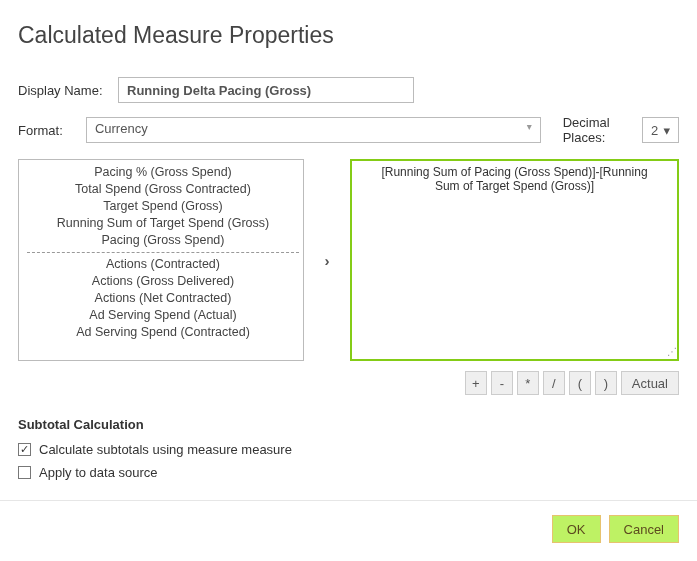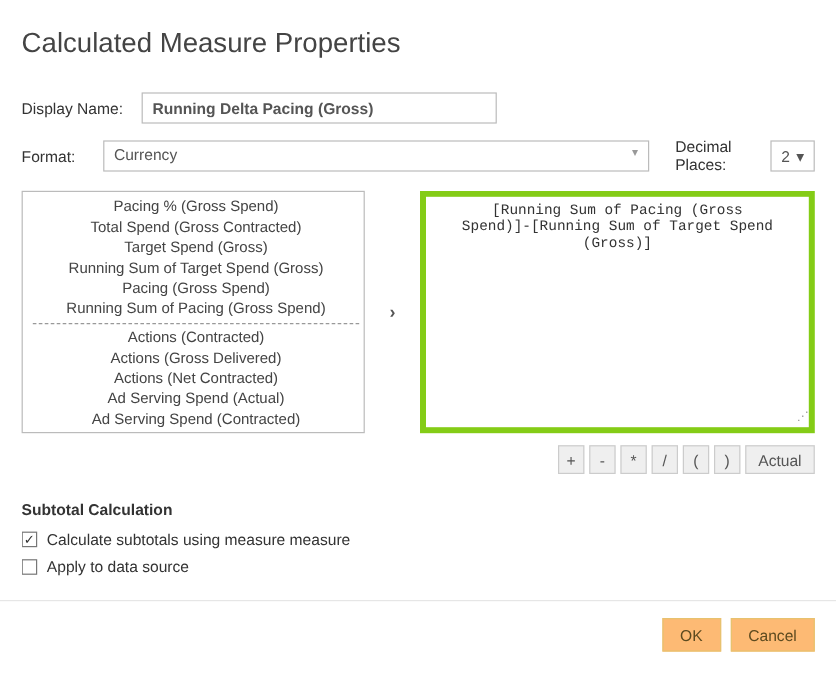--- a/index.html
+++ b/index.html
@@ -102,23 +102,23 @@
     width: 26px;
   }
   .arrow-cell span {
     font-size: 15px;
     color: #555;
     font-weight: bold;
   }
   .formula {
     flex: 1;
     height: 202px;
-    border: 5px solid #84cc16;
+    border: 2px solid #84cc16;
     padding: 4px 23px;
-    font-family: Liberation Mono, monospace;
+    font-family: Liberation Sans, sans-serif;
     font-size: 12px;
     color: #333;
     resize: none;
     line-height: 14px;
     position: relative;
   }
   .resize-grip {
     position: absolute;
     right: 2px;
     bottom: 2px;
@@ -180,21 +180,21 @@
   }
   .footer {
     display: flex;
     justify-content: flex-end;
     gap: 8px;
     padding-bottom: 4px;
   }
   .btn {
     height: 28px;
     border: 1px solid #e7c26f;
-    background: #fdba74;
+    background: #bef264;
     color: #5c4a1f;
     padding: 0 14px;
     font-size: 13px;
     cursor: pointer;
   }
   
   .list-padding { height: 160px; }
 </style>
 </head>
 <body>
@@ -220,21 +220,20 @@
     </div>
   </div>
 
   <div class="middle">
     <div class="listbox">
       <div>Pacing % (Gross Spend)</div>
       <div>Total Spend (Gross Contracted)</div>
       <div>Target Spend (Gross)</div>
       <div>Running Sum of Target Spend (Gross)</div>
       <div>Pacing (Gross Spend)</div>
-      <div>Running Sum of Pacing (Gross Spend)</div>
       <hr class="divider">
       <div>Actions (Contracted)</div>
       <div>Actions (Gross Delivered)</div>
       <div>Actions (Net Contracted)</div>
       <div>Ad Serving Spend (Actual)</div>
       <div>Ad Serving Spend (Contracted)</div>
       <div class="list-padding"></div>
     </div>
     <div class="arrow-cell">
       <span>›</span>

